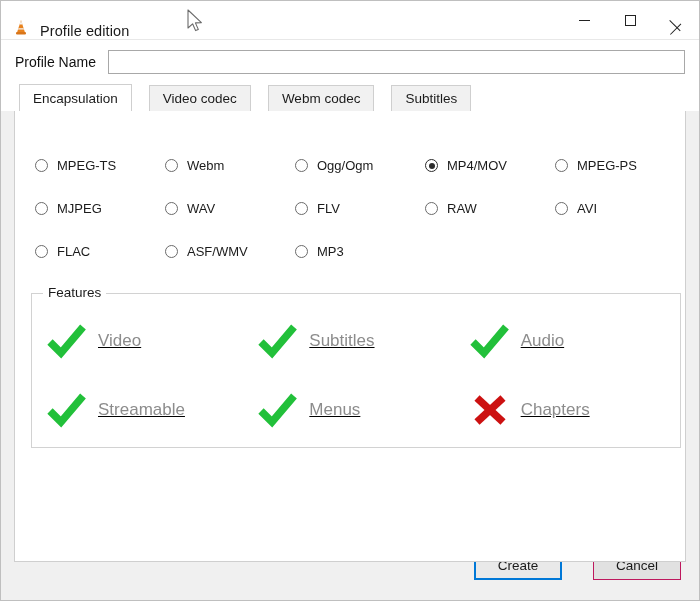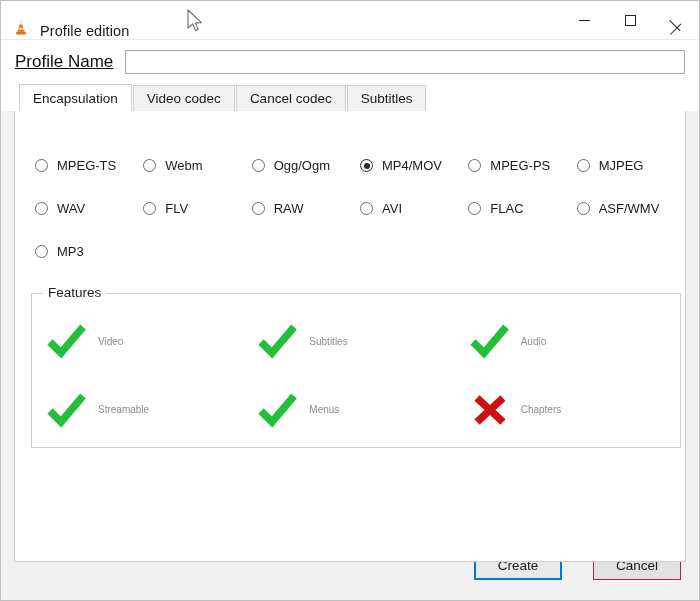--- a/index.html
+++ b/index.html
@@ -92,25 +92,24 @@
   
   #name-row {
     height: 44px;
     background: #ffffff;
     display: flex;
     align-items: center;
     padding: 0 14px;
     box-sizing: border-box;
   }
   #name-label {
-    font-size: 17px;
+    font-size: 14px;
     color: #111;
     margin-right: 12px;
     white-space: nowrap;
-    text-decoration: underline;
   }
   #name-input {
     flex: 1 1 auto;
     height: 24px;
     border: 1px solid #a8a8a8;
     background: #ffffff;
     font-family: "Liberation Sans", sans-serif;
     font-size: 13px;
     padding: 0 5px;
     box-sizing: border-box;
@@ -121,20 +120,21 @@
   
   #tabstrip {
     position: relative;
     height: 27px;
     background: #ffffff;
     padding-left: 18px;
     box-sizing: border-box;
     display: flex;
     align-items: flex-end;
     z-index: 3;
+    gap: 16px;
   }
   .tab {
     height: 26px;
     line-height: 26px;
     padding: 0 13px;
     font-size: 13.5px;
     color: #1b1b1b;
     background: #f1f1f1;
     border: 1px solid #cfcfcf;
     border-bottom: none;
@@ -166,21 +166,21 @@
     background: #ffffff;
     border: 1px solid #cfcfcf;
     box-sizing: border-box;
     z-index: 2;
     margin-top: -1px;
   }
 
   
   #radio-grid {
     display: grid;
-    grid-template-columns: repeat(6, 1fr);
+    grid-template-columns: repeat(5, 1fr);
     row-gap: 0;
     padding: 33px 0 0 20px;
   }
   .radio-item {
     display: flex;
     align-items: center;
     height: 43px;
   }
   .radio-mark {
     width: 13px;
@@ -212,20 +212,21 @@
     white-space: nowrap;
   }
 
   
   #features {
     position: relative;
     margin: 20px 4px 0 16px;
     height: 155px;
     border: 1px solid #d2d2d2;
     box-sizing: border-box;
+    text-decoration: underline;
   }
   #features-legend {
     position: absolute;
     top: -9px;
     left: 11px;
     background: #ffffff;
     padding: 0 5px;
     font-size: 13.5px;
     color: #1b1b1b;
   }
@@ -241,21 +242,21 @@
     align-items: center;
     height: 62px;
   }
   .feature-icon {
     width: 42px;
     height: 36px;
     flex: 0 0 auto;
     margin-right: 10px;
   }
   .feature-label {
-    font-size: 10px;
+    font-size: 17px;
     color: #8c8c8c;
     white-space: nowrap;
   }
 
   
   #footer {
     position: absolute;
     left: 0;
     right: 0;
     bottom: 0;
@@ -327,21 +328,21 @@
   </div>
 
   <div id="name-row">
     <div id="name-label">Profile Name</div>
     <input id="name-input" type="text" placeholder="" style="">
   </div>
 
   <div id="tabstrip">
       <div class="tab active">Encapsulation</div>
       <div class="tab">Video codec</div>
-      <div class="tab">Cancel codec</div>
+      <div class="tab">Webm codec</div>
       <div class="tab">Subtitles</div>
     </div>
 
   <div id="tabpanel">
     <div id="radio-grid">
         <div class="radio-item">
           <span class="radio-mark"></span>
           <span class="radio-label">MPEG-TS</span>
         </div>
         <div class="radio-item">

